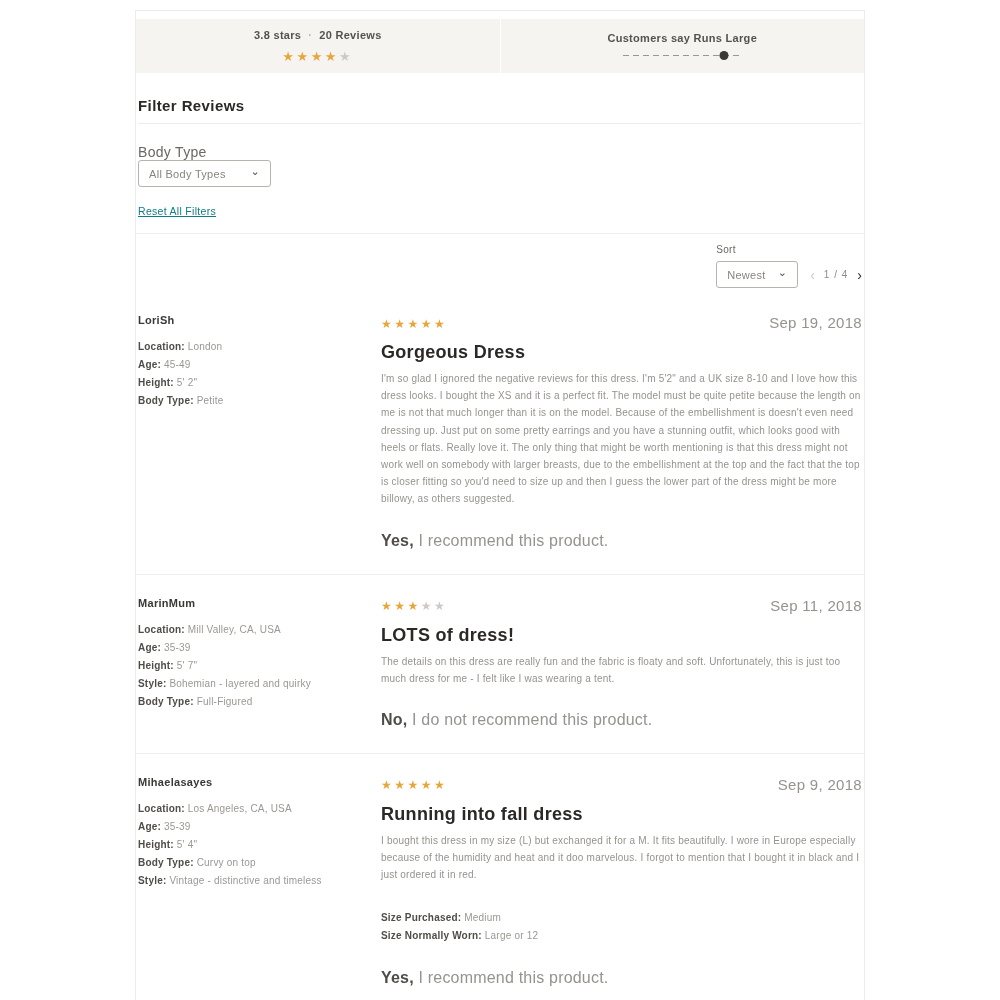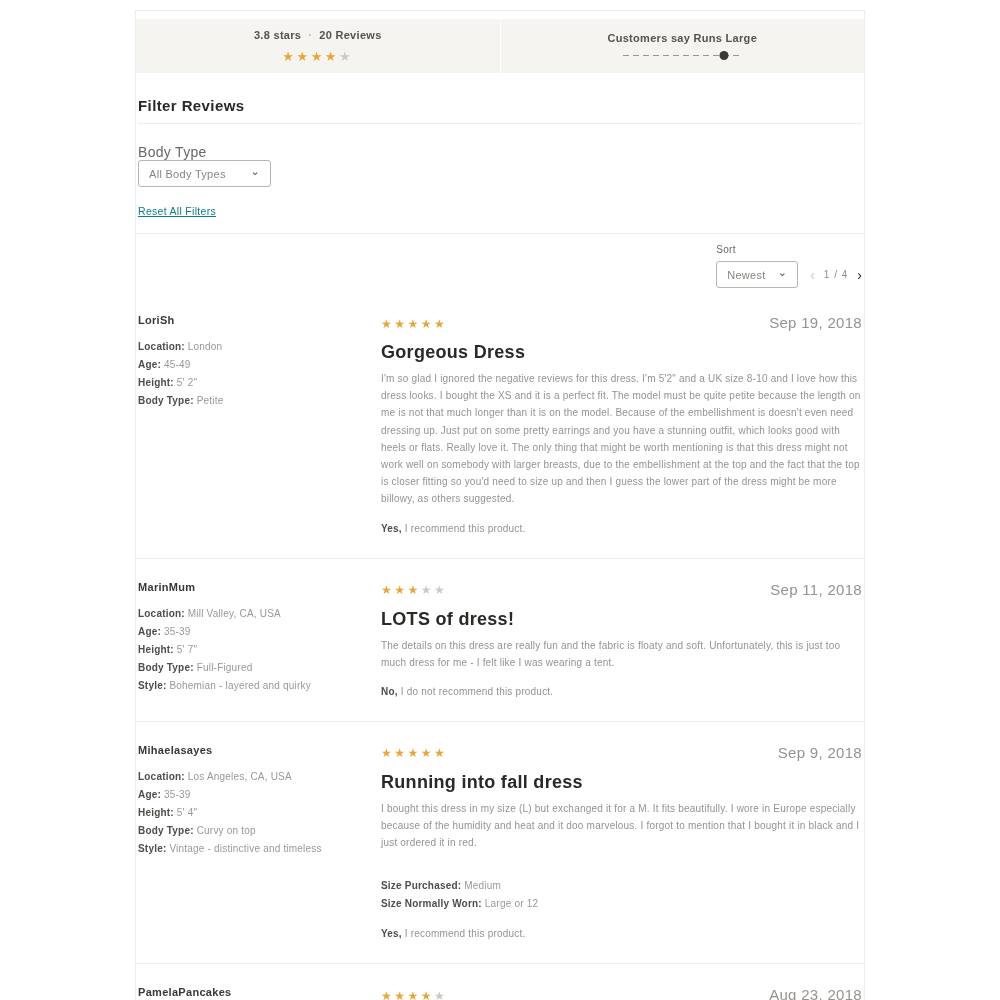--- a/index.html
+++ b/index.html
@@ -77,21 +77,21 @@
   .attr-row { font-size:10px; line-height:1.8; letter-spacing:.2px; }
   .attr-label { font-weight:bold; color:#504d49; }
   .attr-value { color:#9b9893; }
 
   .review-right { flex:1; min-width:0; }
   .review-head { display:flex; align-items:center; justify-content:space-between; }
   .review-date { font-size:15px; color:#96938e; letter-spacing:.3px; }
   .review-title { margin:11px 0 7px; font-size:18px; font-weight:bold; color:#2b2926; letter-spacing:.3px; }
   .review-body { margin:0; font-size:10px; color:#96938e; line-height:1.72; letter-spacing:.2px; }
   .sizes { margin-top:26px; }
-  .recommend { margin-top:15px; font-size:10px; letter-spacing:.2px; }
+  .recommend { margin-top:24px; font-size:16px; letter-spacing:.2px; }
   .rec-bold { font-weight:bold; color:#504d49; }
   .rec-rest { color:#96938e; }
   .origin { margin-top:13px; font-size:10px; color:#a3a09b; letter-spacing:.2px; }
 
   :root { --gold:#E7A63C; --empty:#CDCAC5; --teal:#0E7C86; }
 </style>
 </head>
 <body>
 
 <div class="page">
@@ -165,22 +165,22 @@
     </div>
   </article>
 
   <article class="review">
     <div class="review-left">
       <div class="username">MarinMum</div>
       <div class="attrs">
             <div class="attr-row"><span class="attr-label">Location: </span><span class="attr-value">Mill Valley, CA, USA</span></div>
             <div class="attr-row"><span class="attr-label">Age: </span><span class="attr-value">35-39</span></div>
             <div class="attr-row"><span class="attr-label">Height: </span><span class="attr-value">5' 7"</span></div>
+            <div class="attr-row"><span class="attr-label">Style: </span><span class="attr-value">Bohemian - layered and quirky</span></div>
             <div class="attr-row"><span class="attr-label">Body Type: </span><span class="attr-value">Full-Figured</span></div>
-            <div class="attr-row"><span class="attr-label">Style: </span><span class="attr-value">Bohemian - layered and quirky</span></div>
           </div>
     </div>
     <div class="review-right">
       <div class="review-head">
         <div class="stars review-stars"><span class="star filled">★</span><span class="star filled">★</span><span class="star filled">★</span><span class="star empty">★</span><span class="star empty">★</span></div>
         <div class="review-date">Sep 11, 2018</div>
       </div>
       <h3 class="review-title">LOTS of dress!</h3>
       <p class="review-body">The details on this dress are really fun and the fabric is floaty and soft. Unfortunately, this is just too much dress for me - I felt like I was wearing a tent.</p>
 

